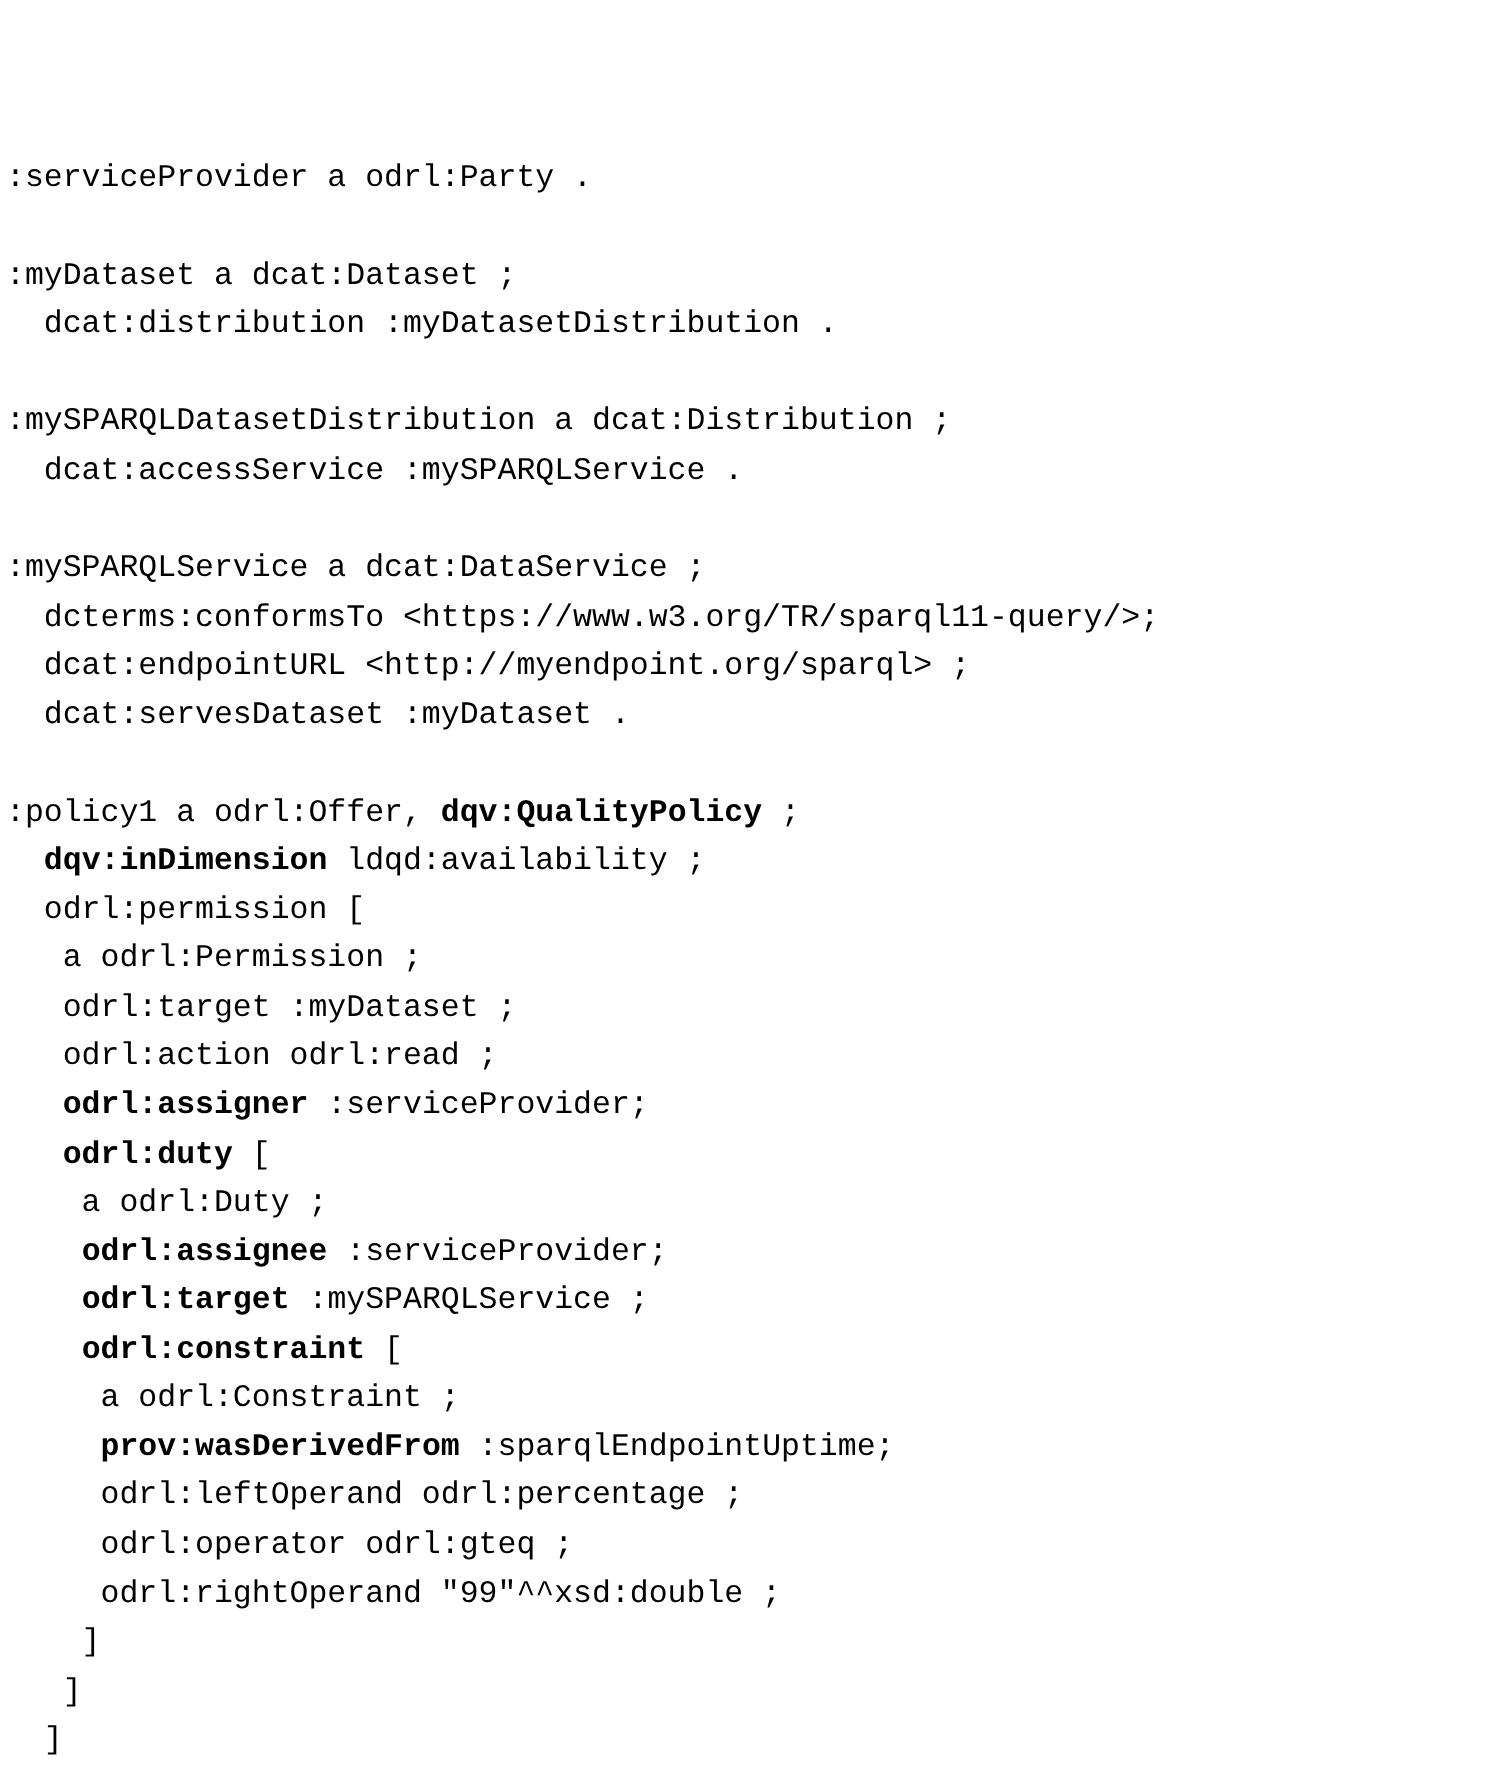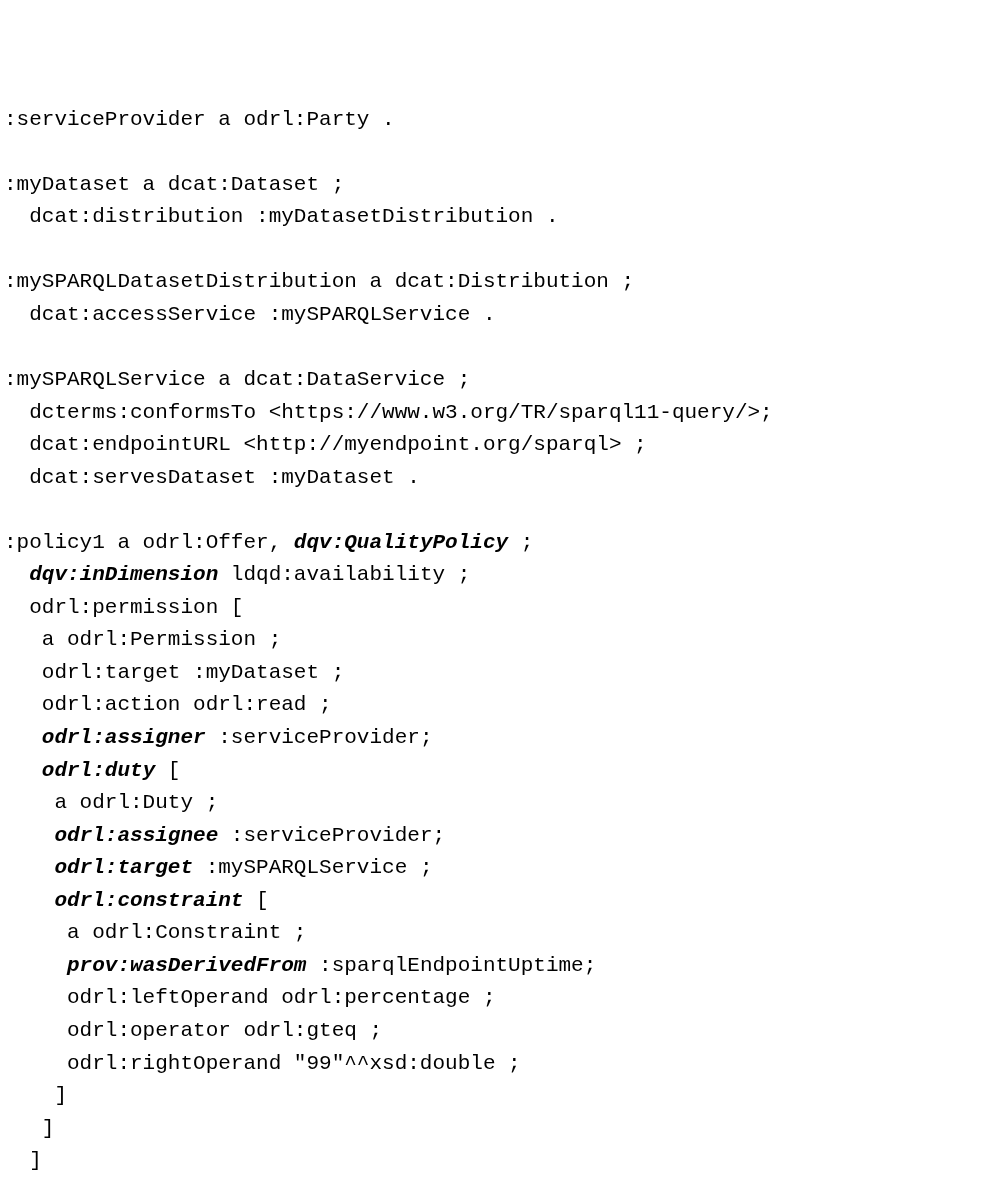--- a/index.html
+++ b/index.html
@@ -8,21 +8,21 @@
     background: #fff;
   }
   body {
     font-family: "Courier New", Courier, monospace;
     font-size: 21px;
     line-height: 1.55;
     color: #000;
     padding: 6px 4px;
     white-space: pre;
   }
-  .b { font-weight: bold; font-style: italic; }
+  .b { font-weight: bold; }
 </style>
 </head>
 <body>
 
 
 <div id="code"><div><span>:serviceProvider a odrl:Party .</span></div><div>&nbsp;</div><div><span>:myDataset a dcat:Dataset ;</span></div><div><span>  dcat:distribution :myDatasetDistribution .</span></div><div>&nbsp;</div><div><span>:mySPARQLDatasetDistribution a dcat:Distribution ;</span></div><div><span>  dcat:accessService :mySPARQLService .</span></div><div>&nbsp;</div><div><span>:mySPARQLService a dcat:DataService ;</span></div><div><span>  dcterms:conformsTo &lt;https://www.w3.org/TR/sparql11-query/&gt;;</span></div><div><span>  dcat:endpointURL &lt;http://myendpoint.org/sparql&gt; ;</span></div><div><span>  dcat:servesDataset :myDataset .</span></div><div>&nbsp;</div><div><span>:policy1 a odrl:Offer, </span><span class="b">dqv:QualityPolicy</span><span> ;</span></div><div><span>  </span><span class="b">dqv:inDimension</span><span> ldqd:availability ;</span></div><div><span>  odrl:permission [</span></div><div><span>   a odrl:Permission ;</span></div><div><span>   odrl:target :myDataset ;</span></div><div><span>   odrl:action odrl:read ;</span></div><div><span>   </span><span class="b">odrl:assigner</span><span> :serviceProvider;</span></div><div><span>   </span><span class="b">odrl:duty</span><span> [</span></div><div><span>    a odrl:Duty ;</span></div><div><span>    </span><span class="b">odrl:assignee</span><span> :serviceProvider;</span></div><div><span>    </span><span class="b">odrl:target</span><span> :mySPARQLService ;</span></div><div><span>    </span><span class="b">odrl:constraint</span><span> [</span></div><div><span>     a odrl:Constraint ;</span></div><div><span>     </span><span class="b">prov:wasDerivedFrom</span><span> :sparqlEndpointUptime;</span></div><div><span>     odrl:leftOperand odrl:percentage ;</span></div><div><span>     odrl:operator odrl:gteq ;</span></div><div><span>     odrl:rightOperand "99"^^xsd:double ;</span></div><div><span>    ]</span></div><div><span>   ]</span></div><div><span>  ]</span></div></div>
 
 
 
 </body></html>

